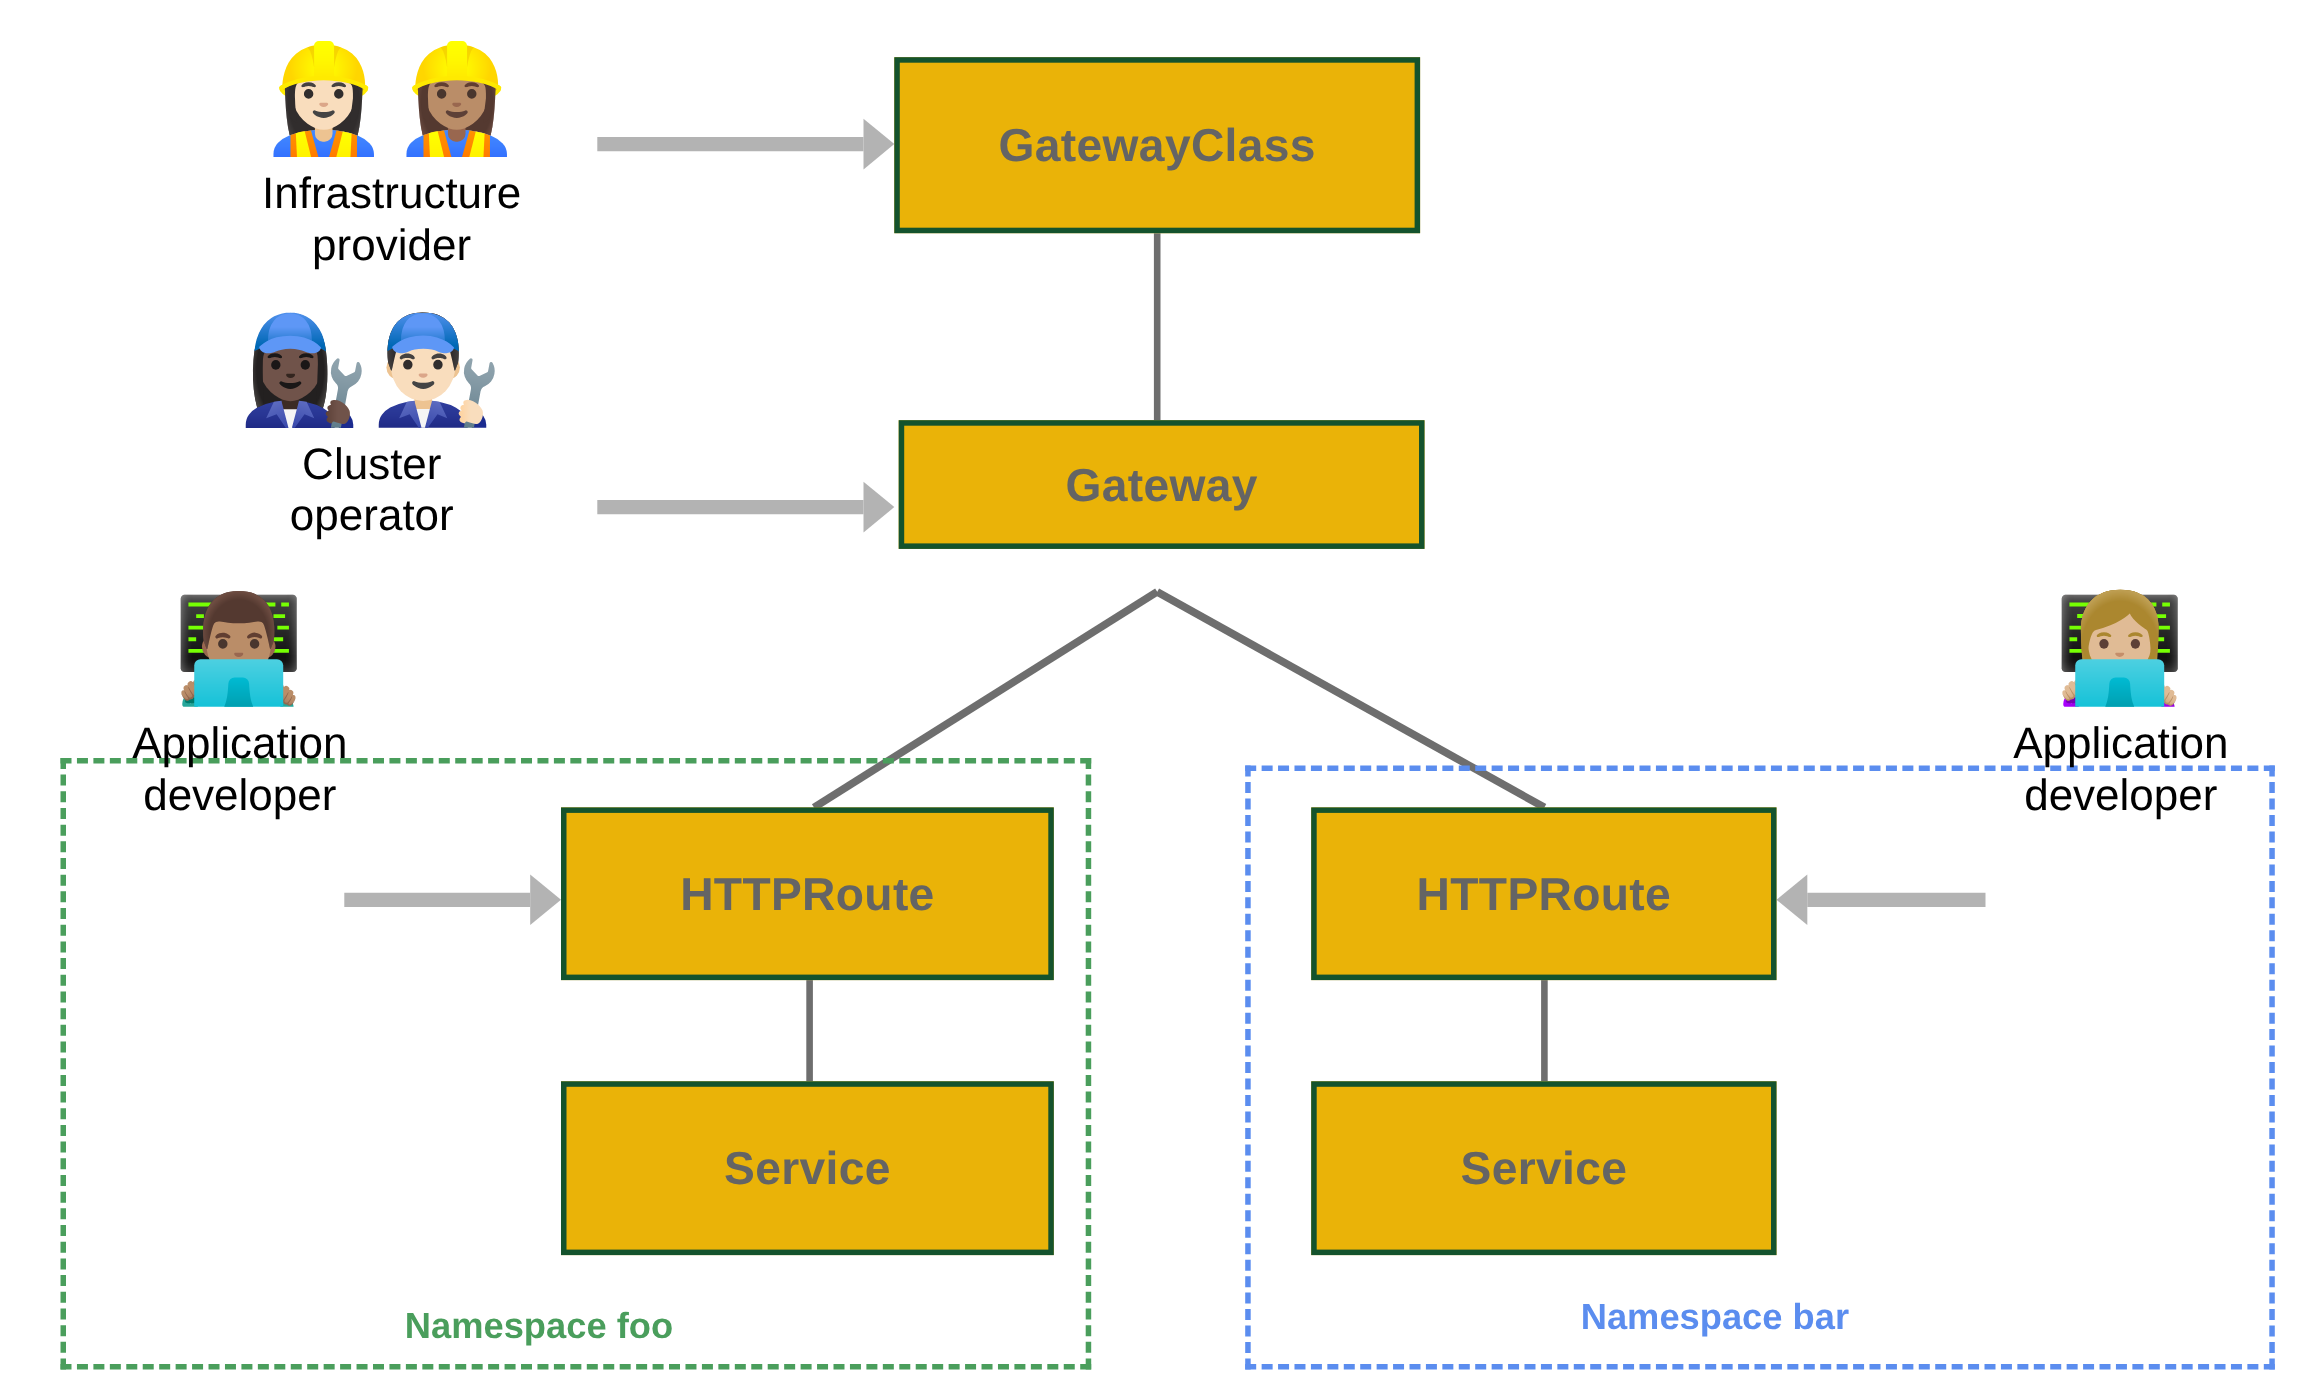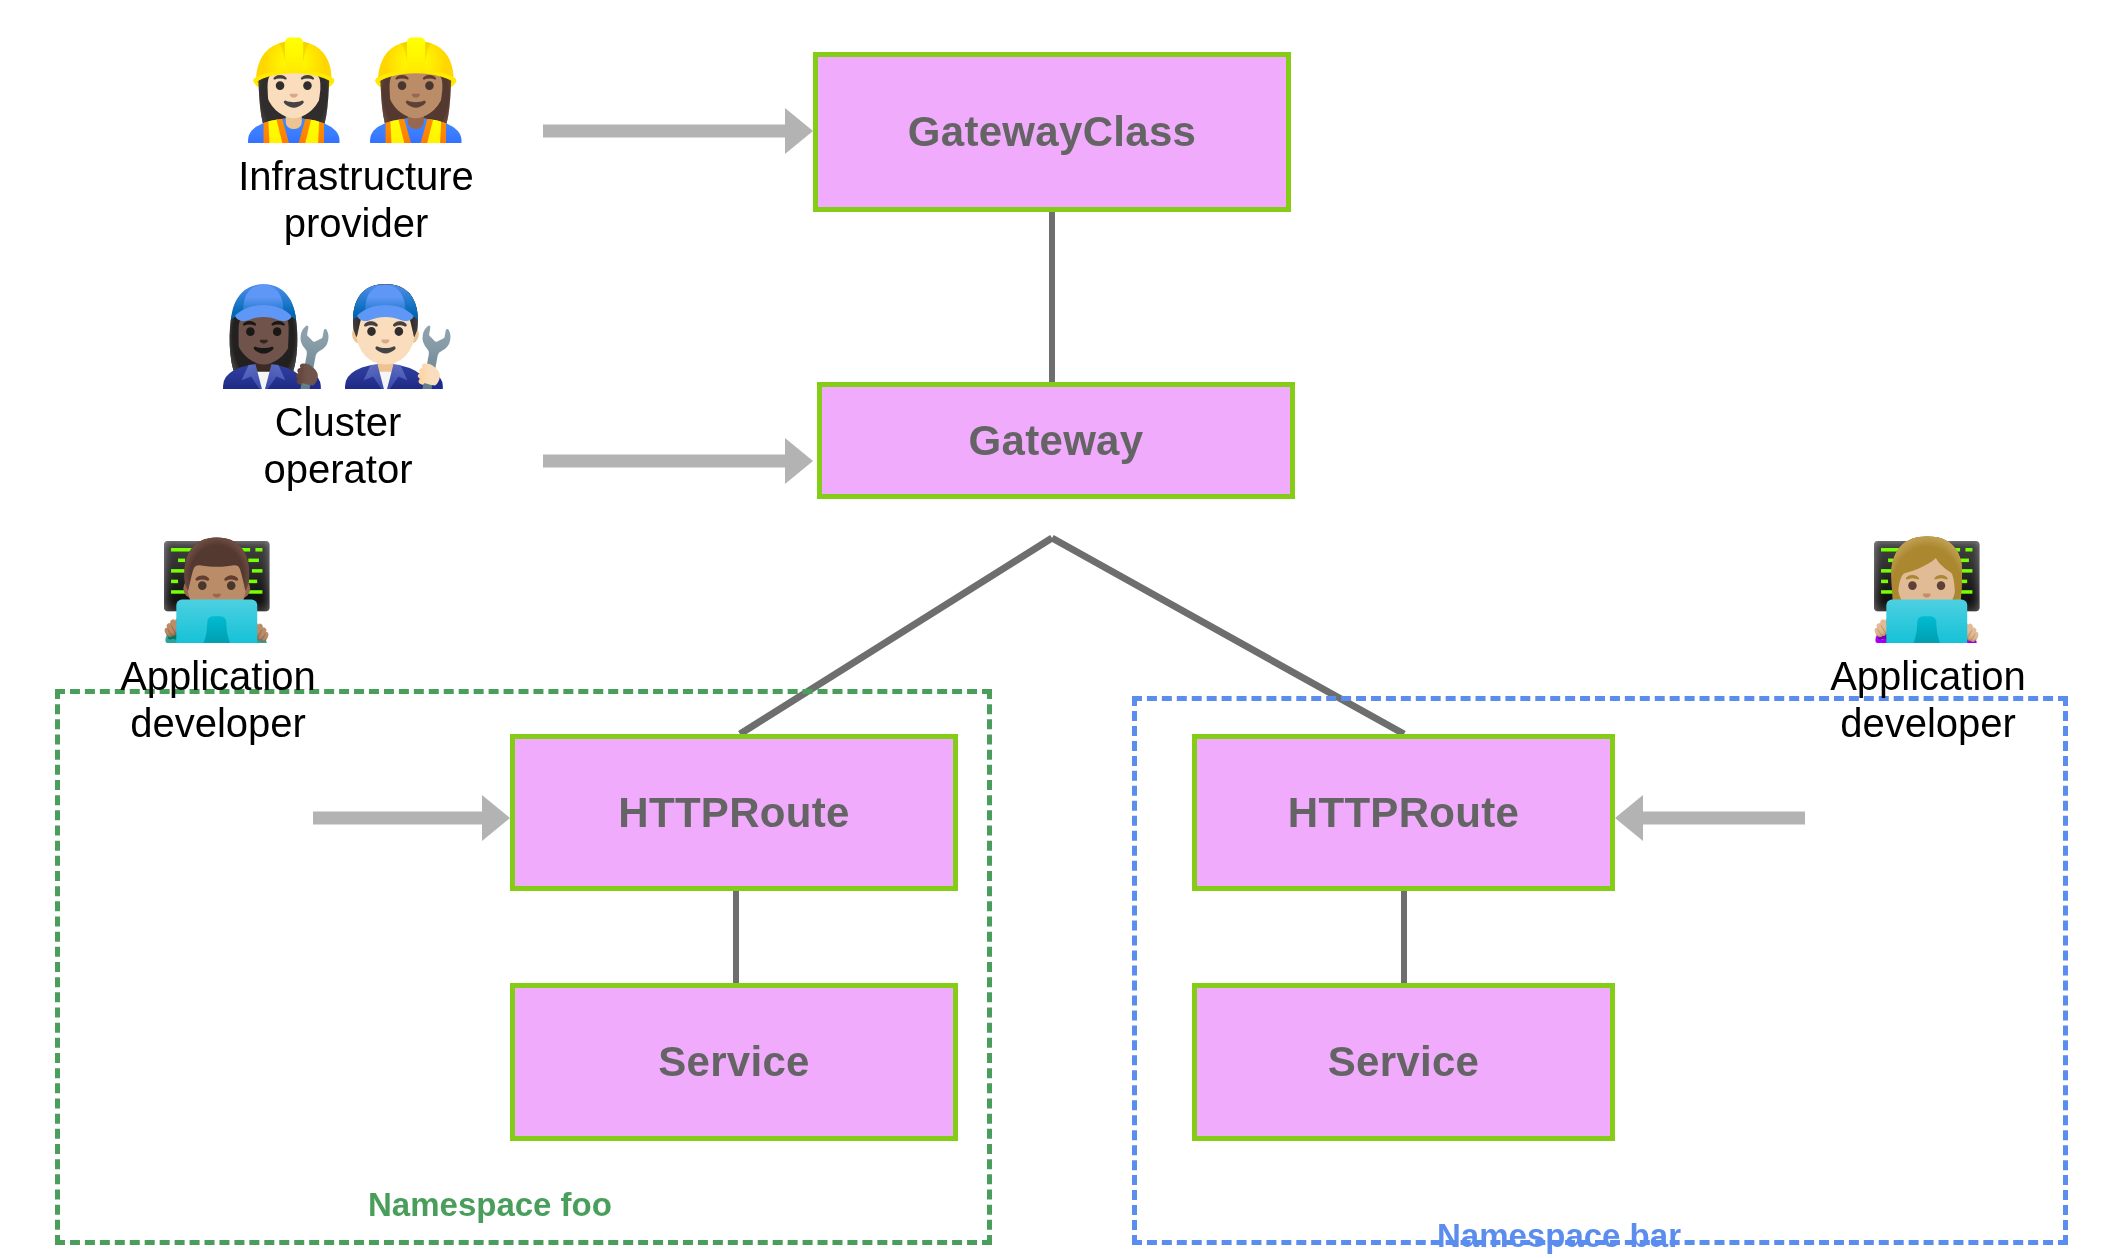--- a/index.html
+++ b/index.html
@@ -23,22 +23,22 @@
     top: 0;
     width: 2112px;
     height: 1258px;
     pointer-events: none;
   }
 
   
   .node-box {
     position: absolute;
     box-sizing: border-box;
-    border: 5px solid #84cc16;
-    background: #f0abfc;
+    border: 5px solid #14532d;
+    background: #eab308;
     display: flex;
     align-items: center;
     justify-content: center;
   }
   .node-label {
     font-family: "Liberation Sans", sans-serif;
     font-weight: bold;
     font-size: 42px;
     color: #646464;
     letter-spacing: 0.3px;
@@ -67,21 +67,21 @@
     border: 5px dashed #5b8def;
   }
   .namespace-label {
     position: absolute;
     font-family: "Liberation Sans", sans-serif;
     font-weight: bold;
     font-size: 33px;
     white-space: nowrap;
   }
   #ns-foo-label { left: 368px; top: 1186px; color: #4a9e5c; }
-  #ns-bar-label { left: 1437px; top: 1217px; color: #5b8def; }
+  #ns-bar-label { left: 1437px; top: 1178px; color: #5b8def; }
 
   
   .persona {
     position: absolute;
     display: flex;
     flex-direction: column;
     align-items: center;
     text-align: center;
   }
   .persona-emoji {

